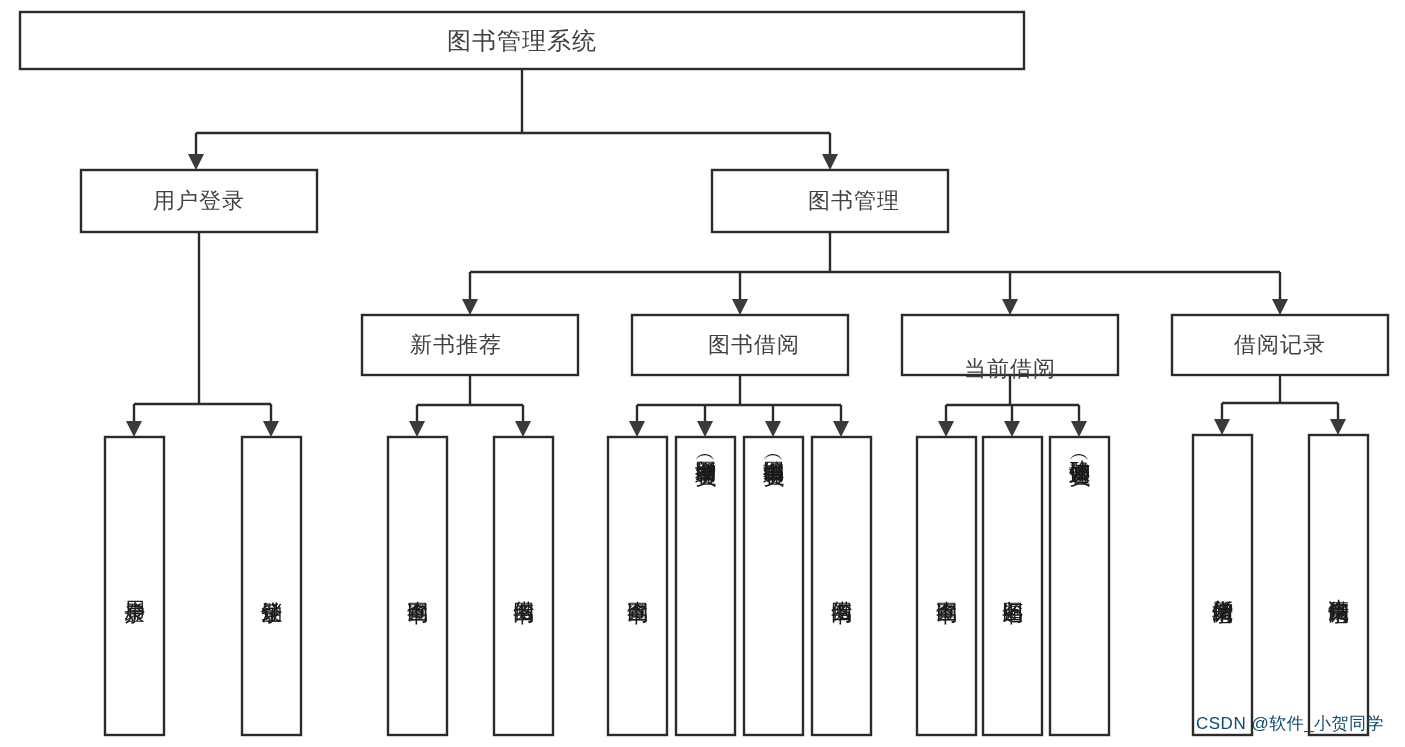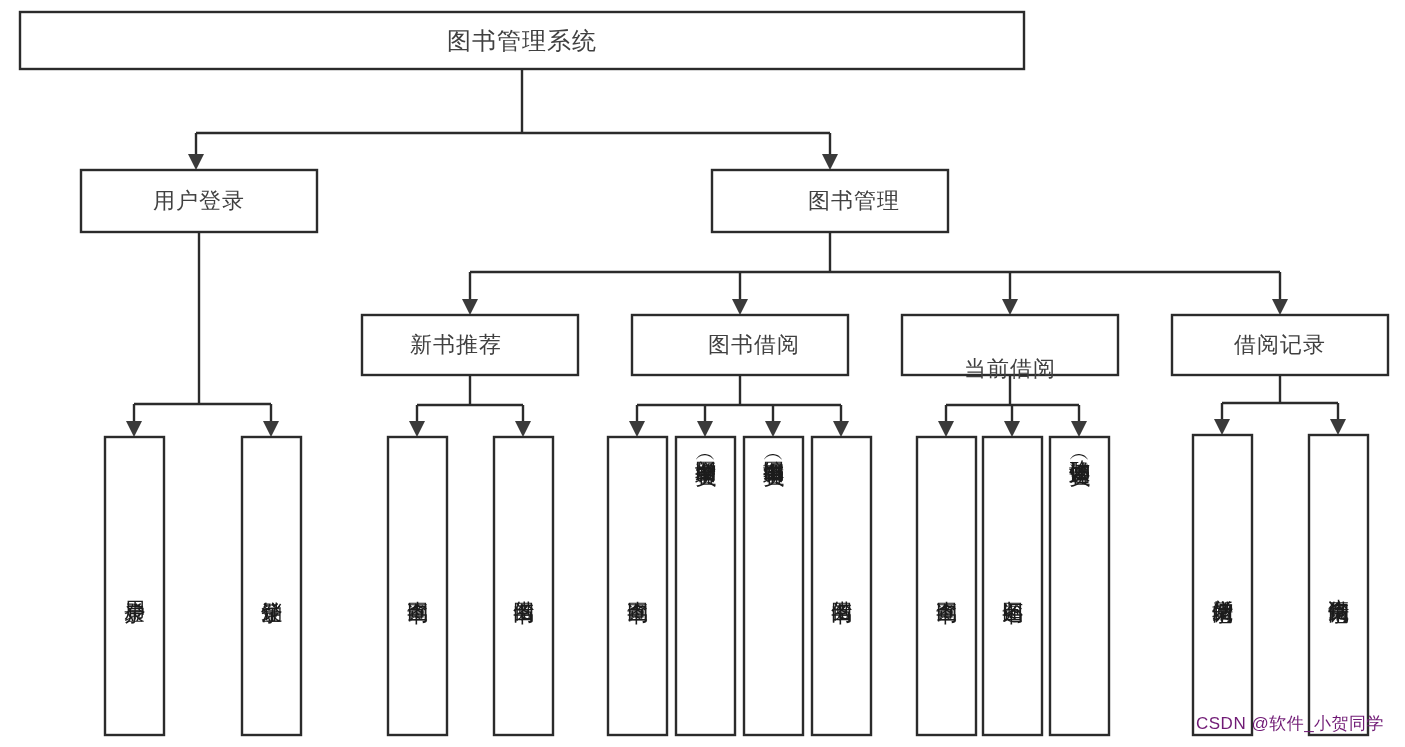--- a/index.html
+++ b/index.html
@@ -72,21 +72,21 @@
     color: #404040;
     letter-spacing: 1px;
     white-space: nowrap;
   }
   #watermark {
     position: absolute;
     left: 1196px;
     top: 712px;
     font-family: "Liberation Sans", "DejaVu Sans", sans-serif;
     font-size: 17px;
-    color: #701a75;
+    color: #0c4a6e;
     letter-spacing: 0.5px;
     white-space: nowrap;
     pointer-events: none;
   }
 </style>
 </head>
 <body>
 
 <div id="diagram-root">
 

